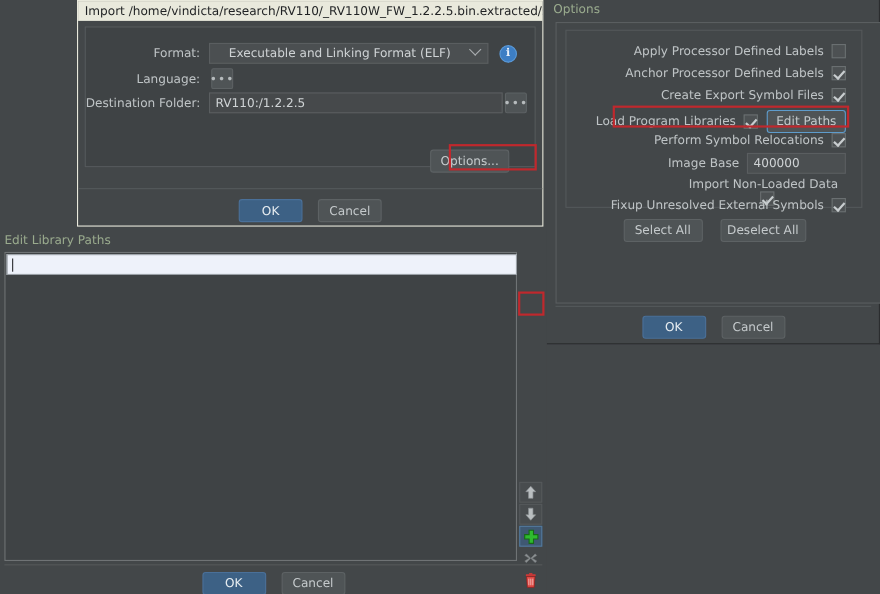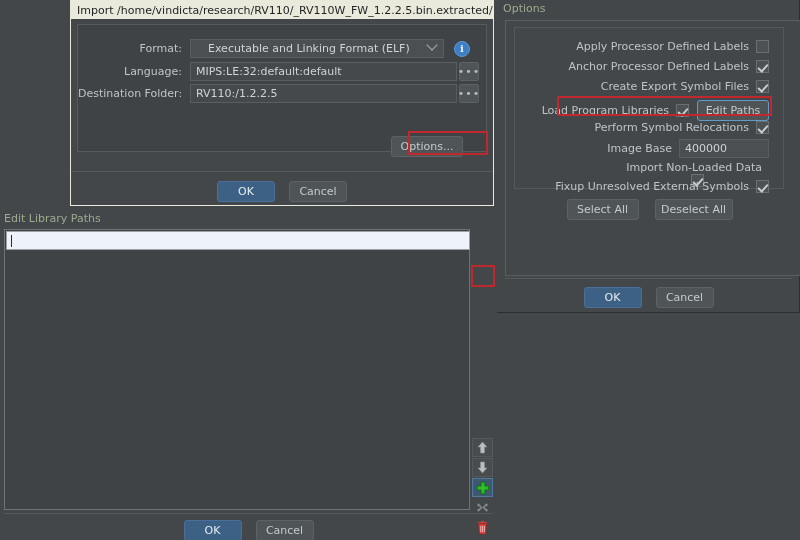--- a/index.html
+++ b/index.html
@@ -186,23 +186,20 @@
         <div class="combo" style="width:254px;">
           <span>Executable and Linking Format (ELF)</span>
           <span class="chev"></span>
         </div>
         <div style="width:10px;"></div>
         <div class="infoicon">i</div>
       </div>
 
       <div class="frow" style="left:0; top:37px; width:408px;">
         <div class="lbl flabel">Language:</div>
-        <div class="tfield ro" style="width:267px;">
-          <span>MIPS:LE:32:default:default</span>
-        </div>
         <div style="width:2px;"></div>
         <div class="dotsbtn">•••</div>
       </div>
 
       <div class="frow" style="left:0; top:59px; width:408px;">
         <div class="lbl flabel">Destination Folder:</div>
         <div class="tfield ro" style="width:267px;">
           <span>RV110:/1.2.2.5</span>
         </div>
         <div style="width:2px;"></div>

